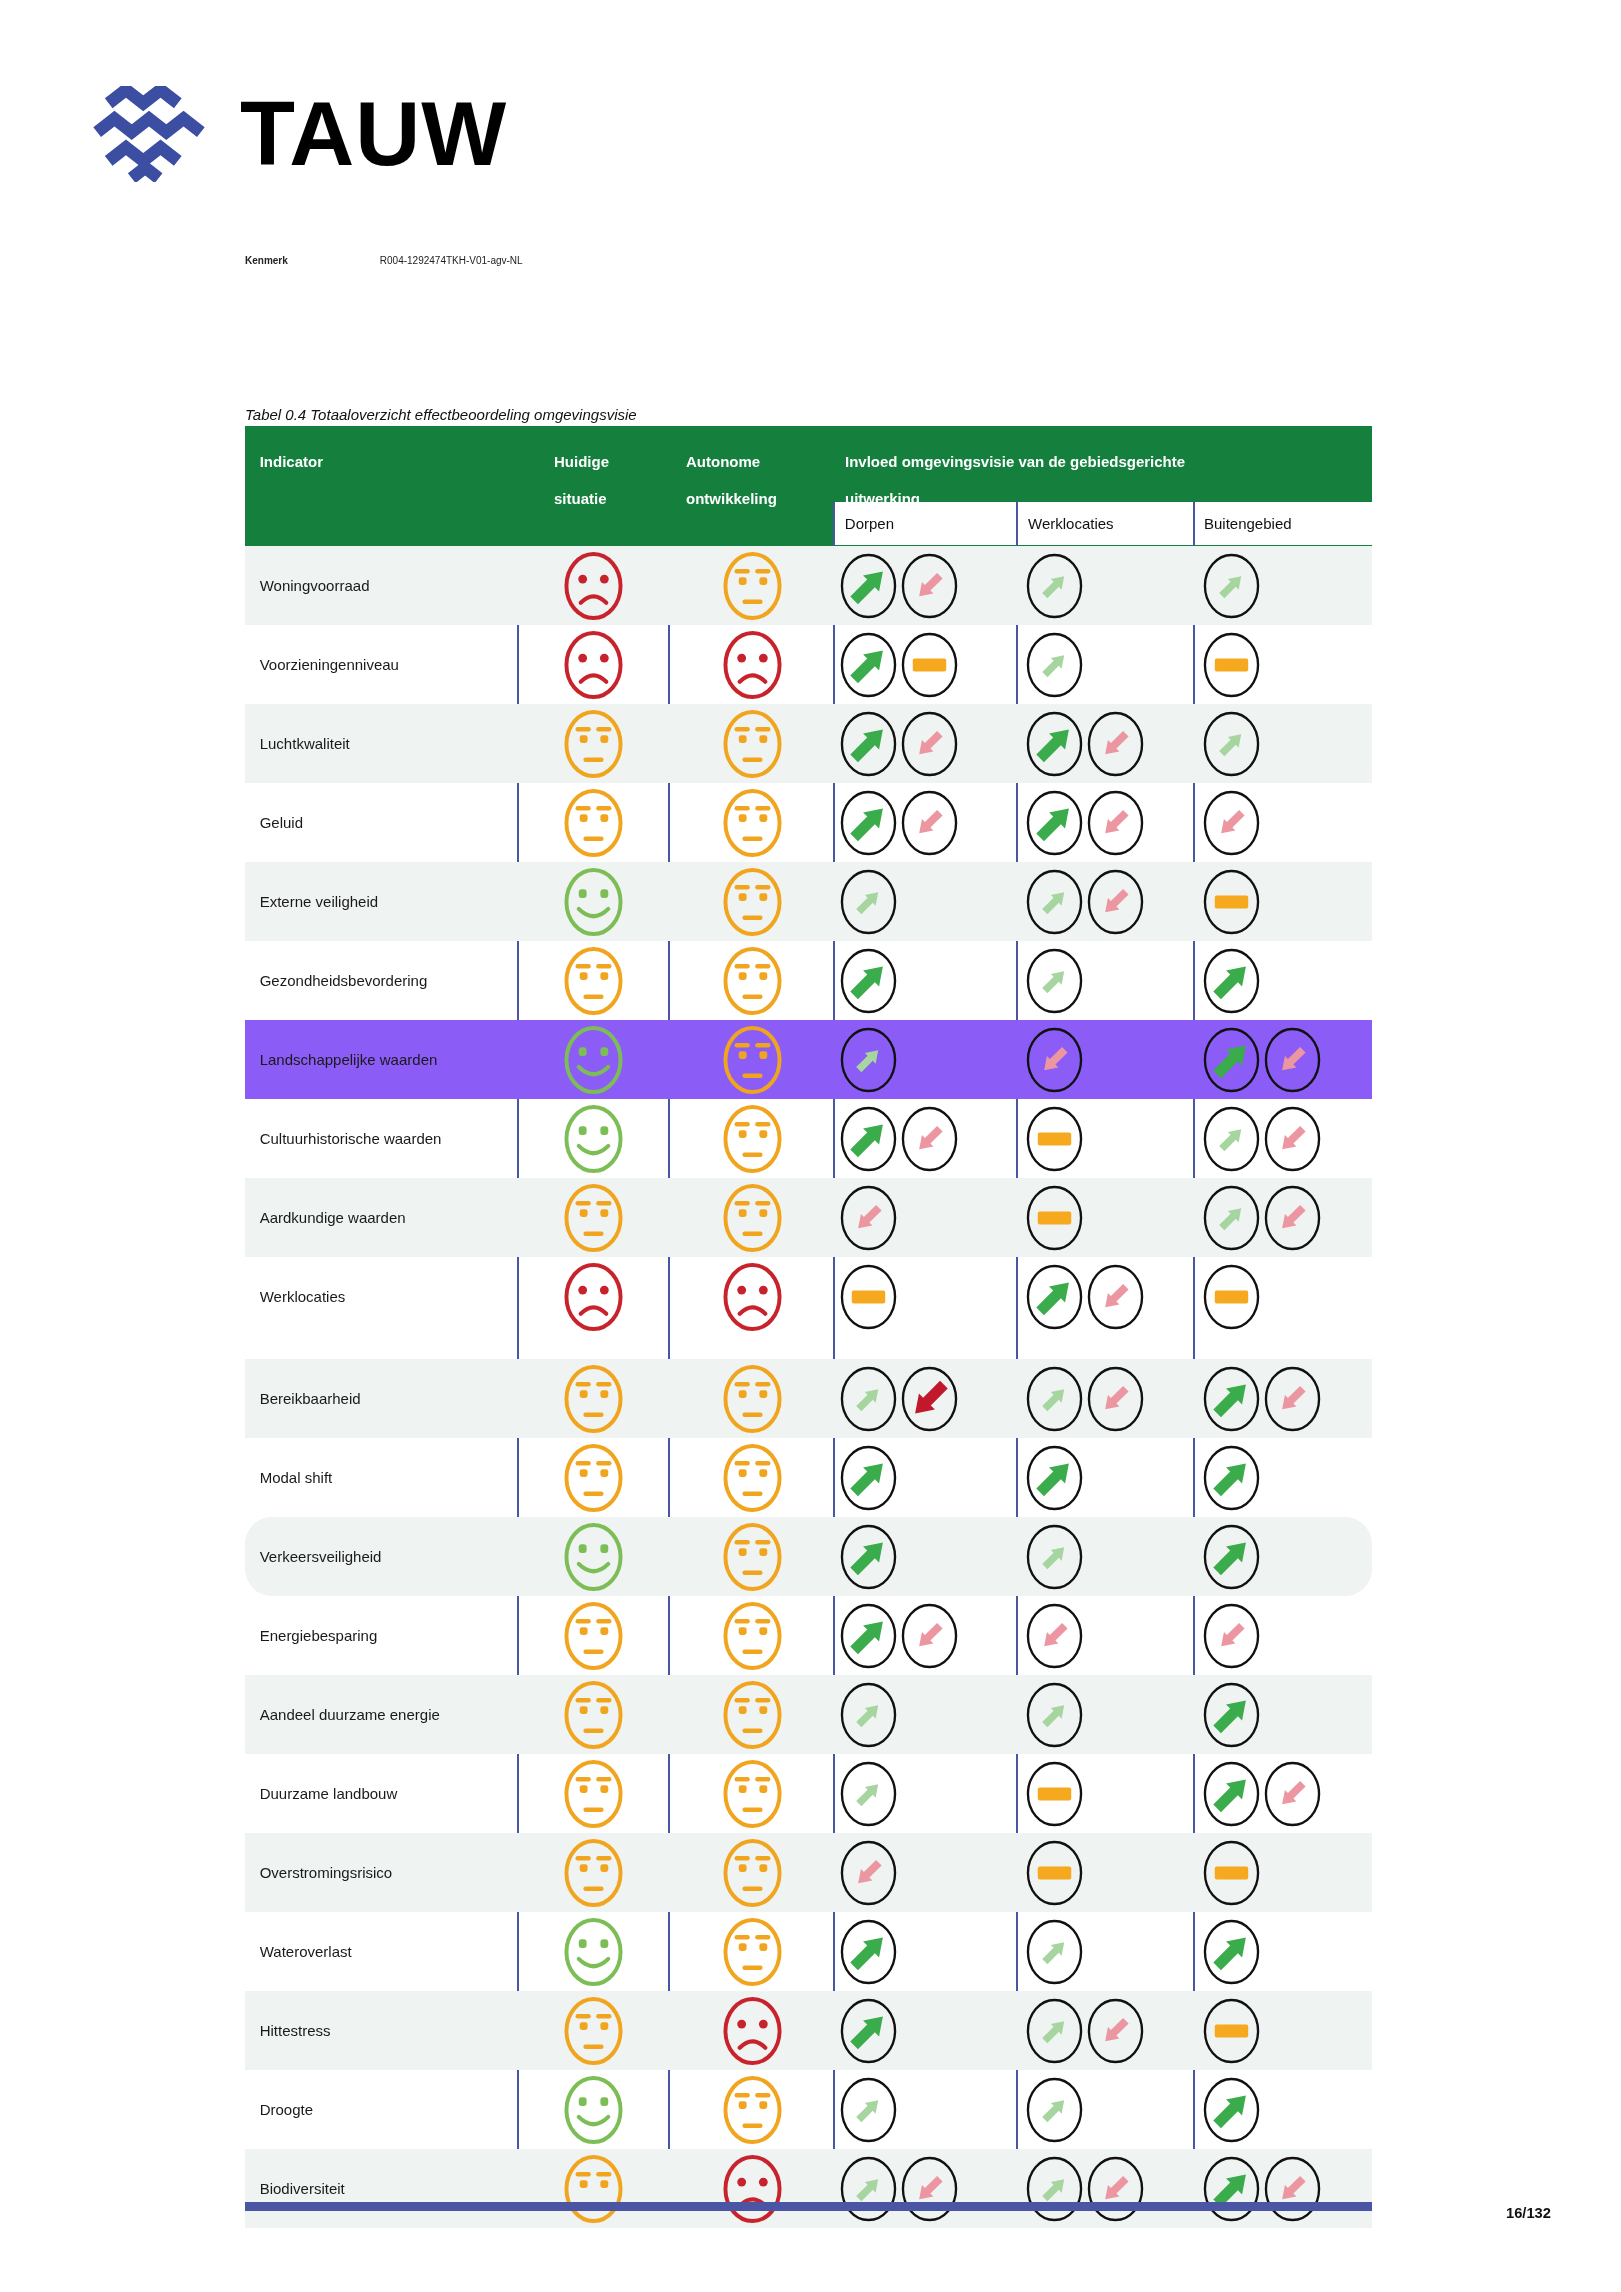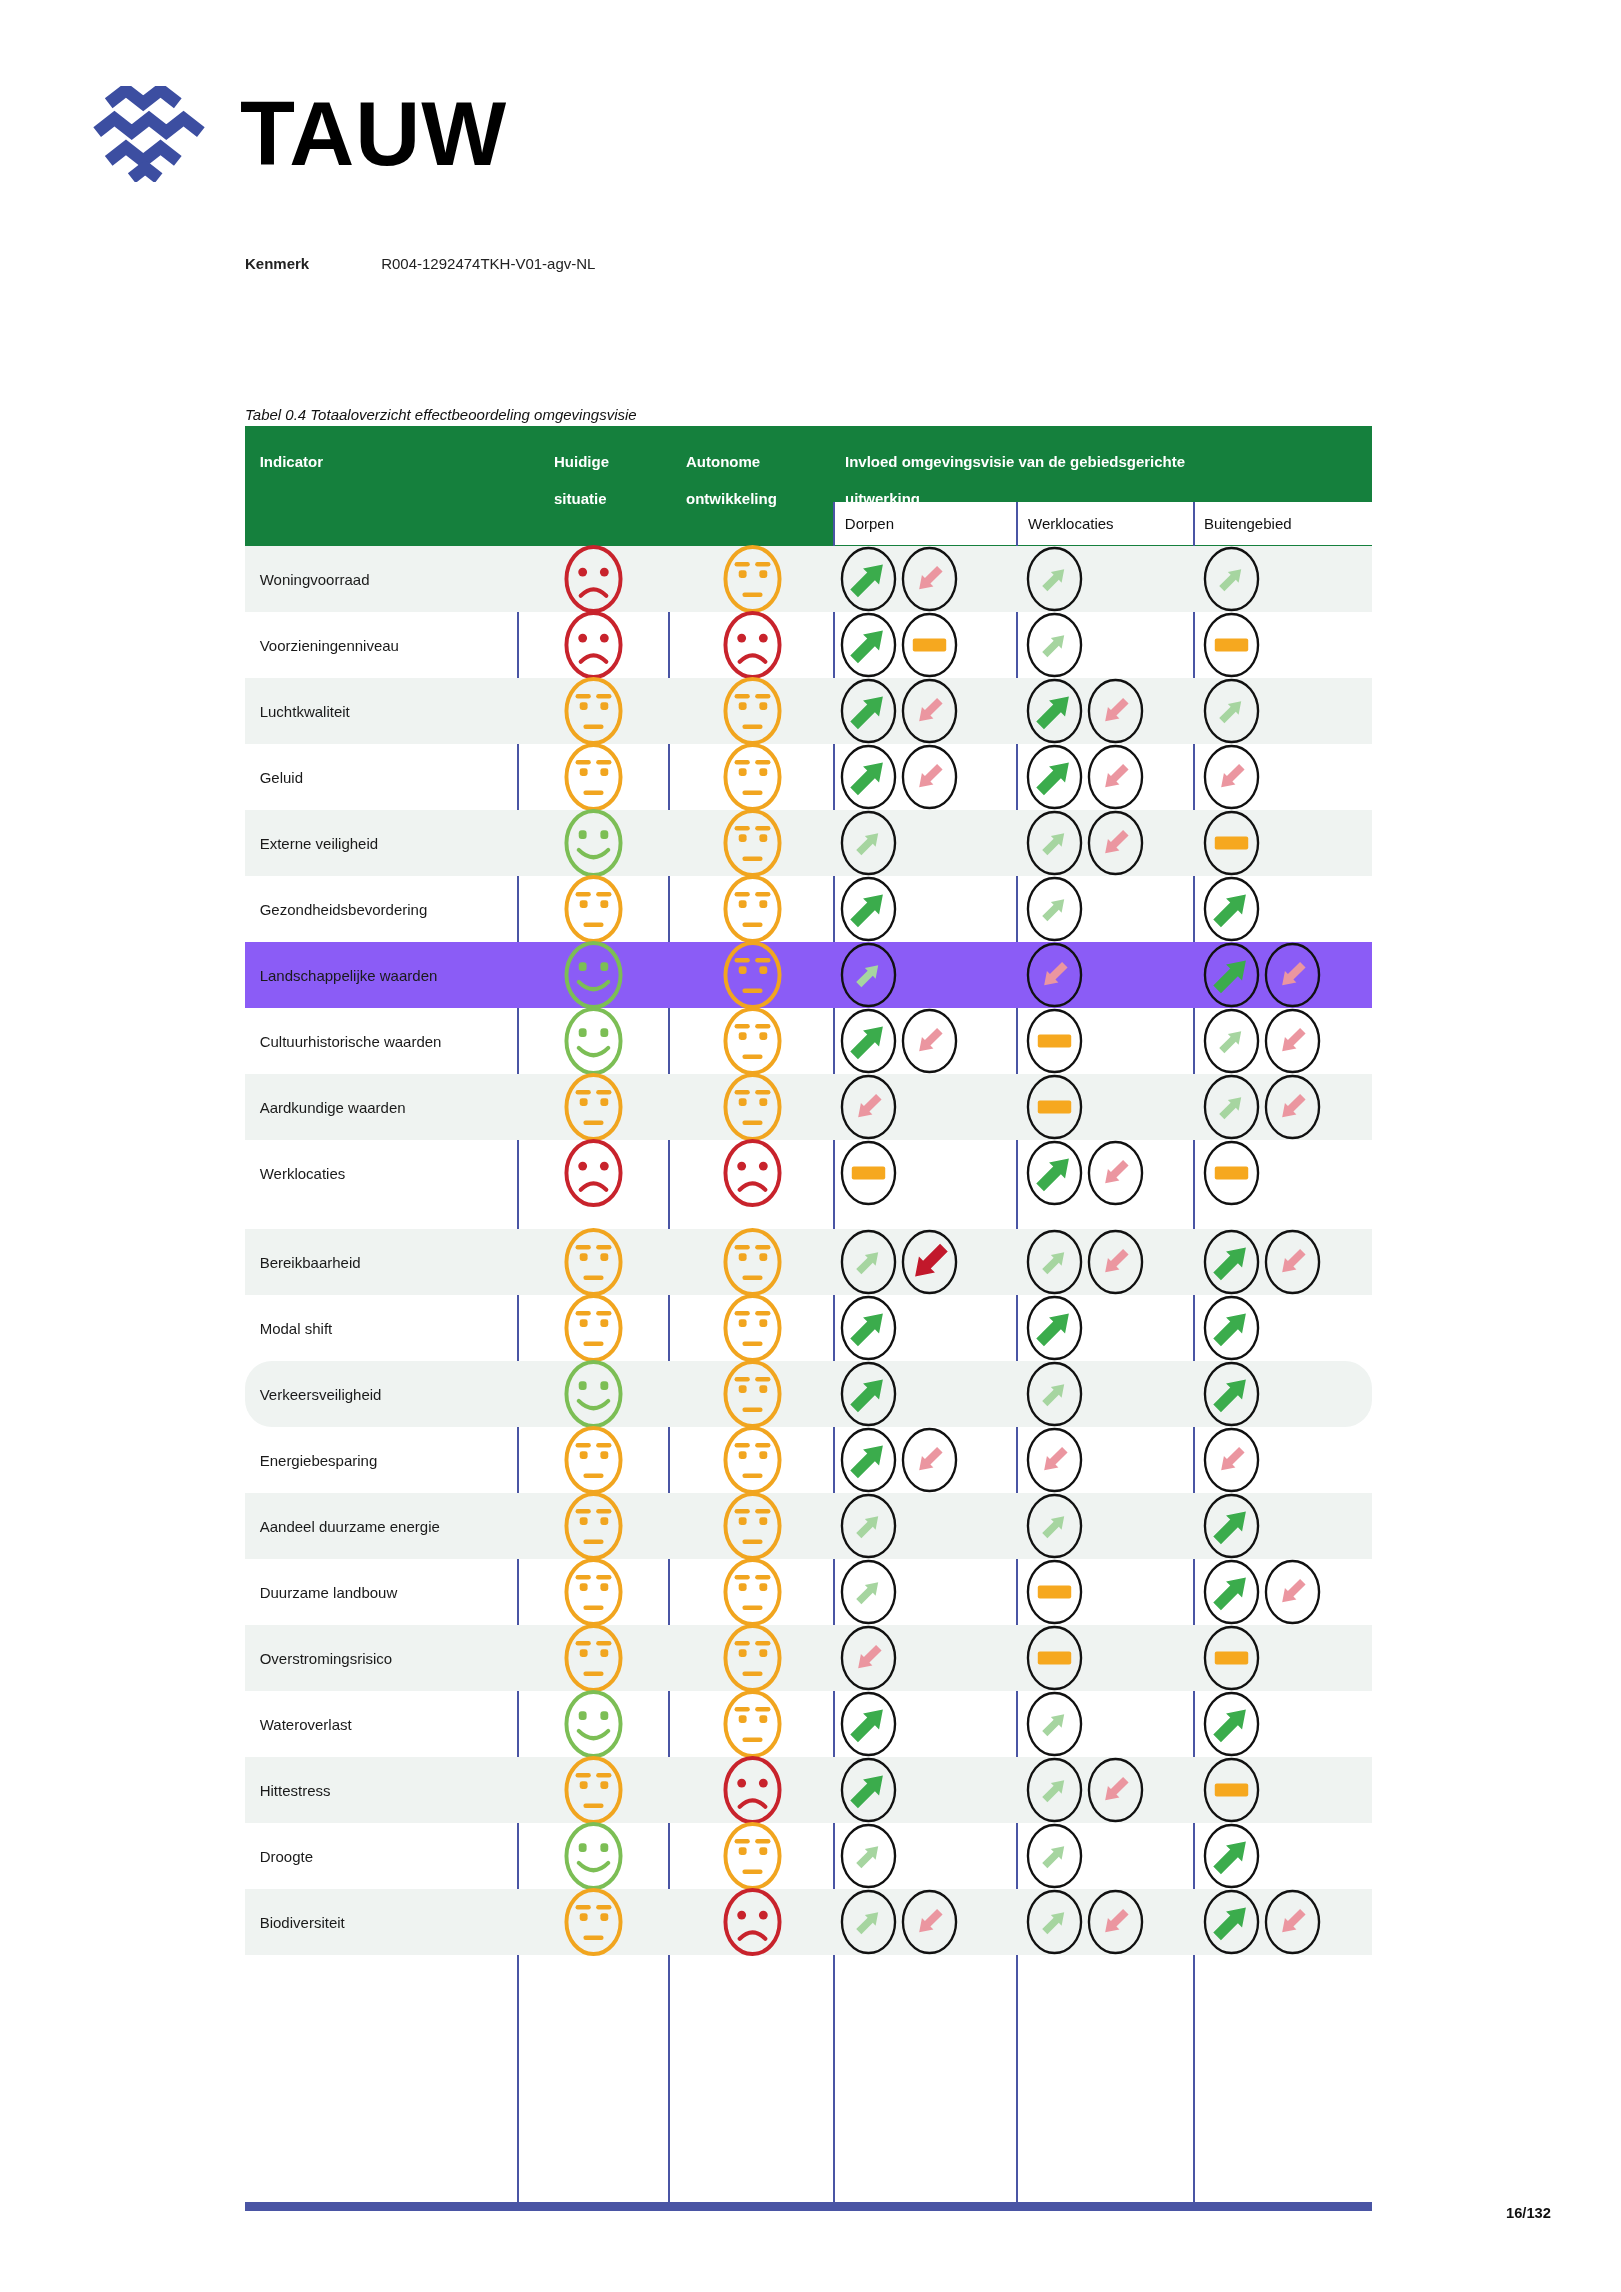--- a/index.html
+++ b/index.html
@@ -4,35 +4,35 @@
 <style>
   html,body{margin:0;padding:0;}
   body{width:1621px;height:2293px;background:#ffffff;font-family:"Liberation Sans",sans-serif;}
   .page{position:relative;width:1621px;height:2293px;background:#fff;overflow:hidden;}
 
   
   .logo{position:absolute;left:91px;top:86px;display:flex;align-items:center;}
   .logo-text{font-size:90px;font-weight:bold;letter-spacing:1px;margin-left:21.6px;line-height:93px;}
 
   
-  .meta-line{position:absolute;left:245px;top:255px;font-size:15px;color:#222;}
+  .meta-line{position:absolute;left:245px;top:255px;font-size:10px;color:#222;}
   .meta-label{font-weight:bold;display:inline-block;width:132px;}
 
   
   .table-title{position:absolute;left:245px;top:406px;font-size:15px;font-style:italic;color:#111;}
   .effect-table{position:absolute;left:245px;top:426px;width:1127px;height:1789px;}
   .thead{position:absolute;left:0;top:0;width:1127px;height:120px;}
   .h-line{position:absolute;color:#fff;font-weight:bold;font-size:15px;white-space:nowrap;}
   .subband{position:absolute;left:588px;top:76px;width:539px;height:43px;background:#ffffff;}
   .area-label{position:absolute;top:12.7px;font-size:15px;color:#111;white-space:nowrap;}
 
   .vline{position:absolute;width:2px;}
 
   .tbody{position:absolute;left:0;top:120px;width:1127px;}
-  .trow{position:relative;width:1127px;height:66px;}
+  .trow{position:relative;width:1127px;height:79px;}
   .cell-label{position:absolute;left:14.7px;top:0;width:250px;height:100%;display:flex;align-items:center;
               font-size:15px;line-height:43px;color:#1a1a1a;}
   .smiley-wrap{position:absolute;top:50%;transform:translateY(-50%);width:61px;height:71px;}
   .smiley-current{left:318px;}
   .smiley-autonomous{left:477px;}
   .arrow-group{position:absolute;top:50%;transform:translateY(-50%);display:flex;gap:2px;}
   .ag-dorpen{left:594px;}
   .ag-werklocaties{left:780px;}
   .ag-buitengebied{left:957px;}
 

